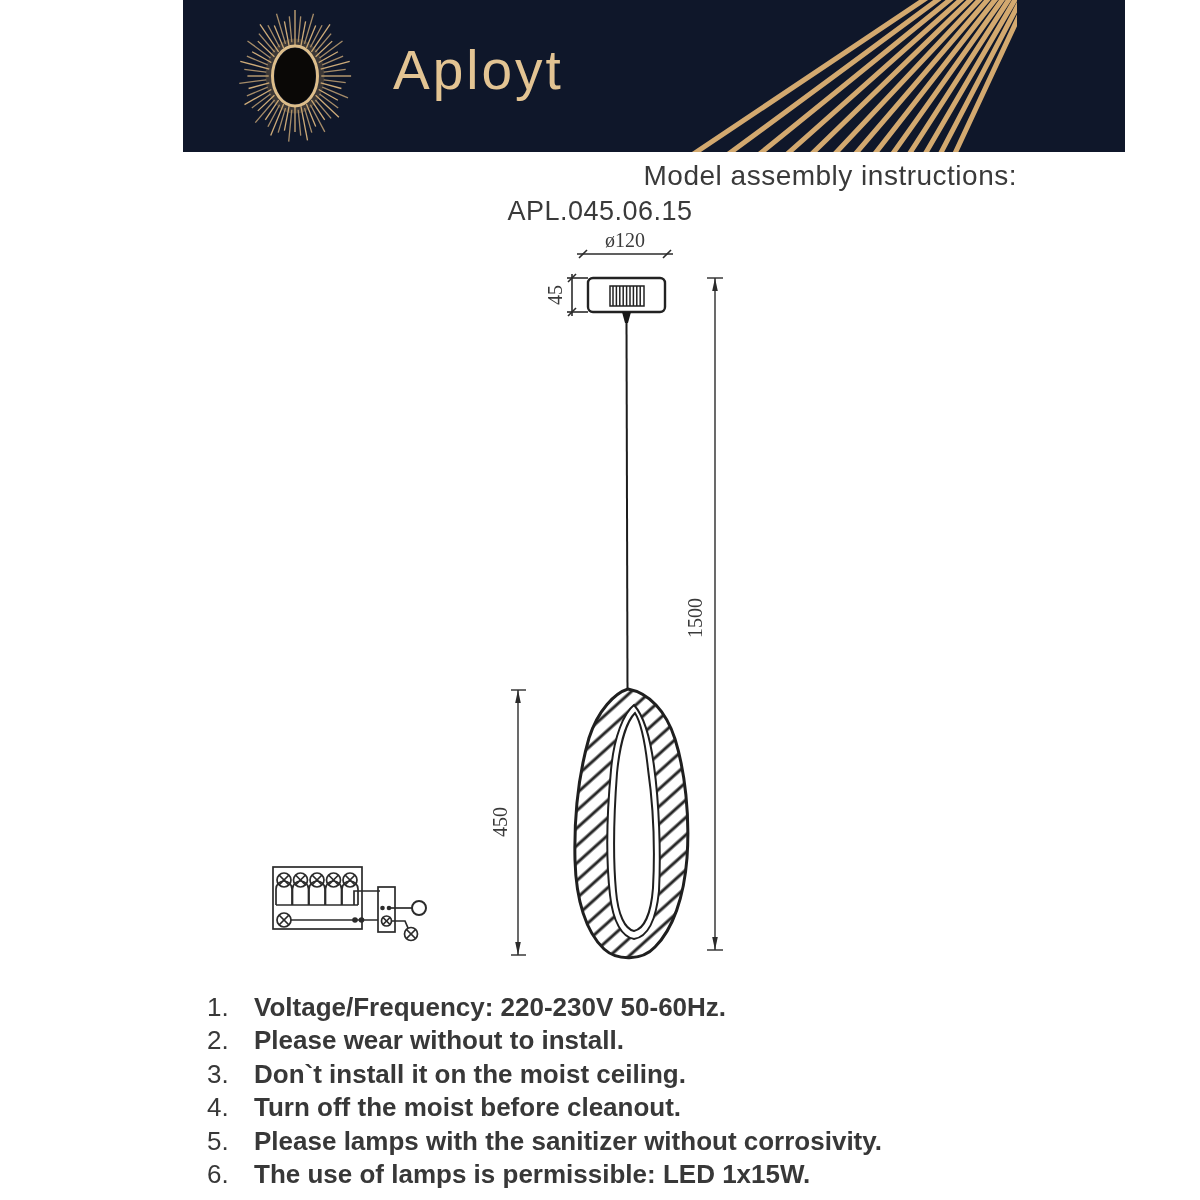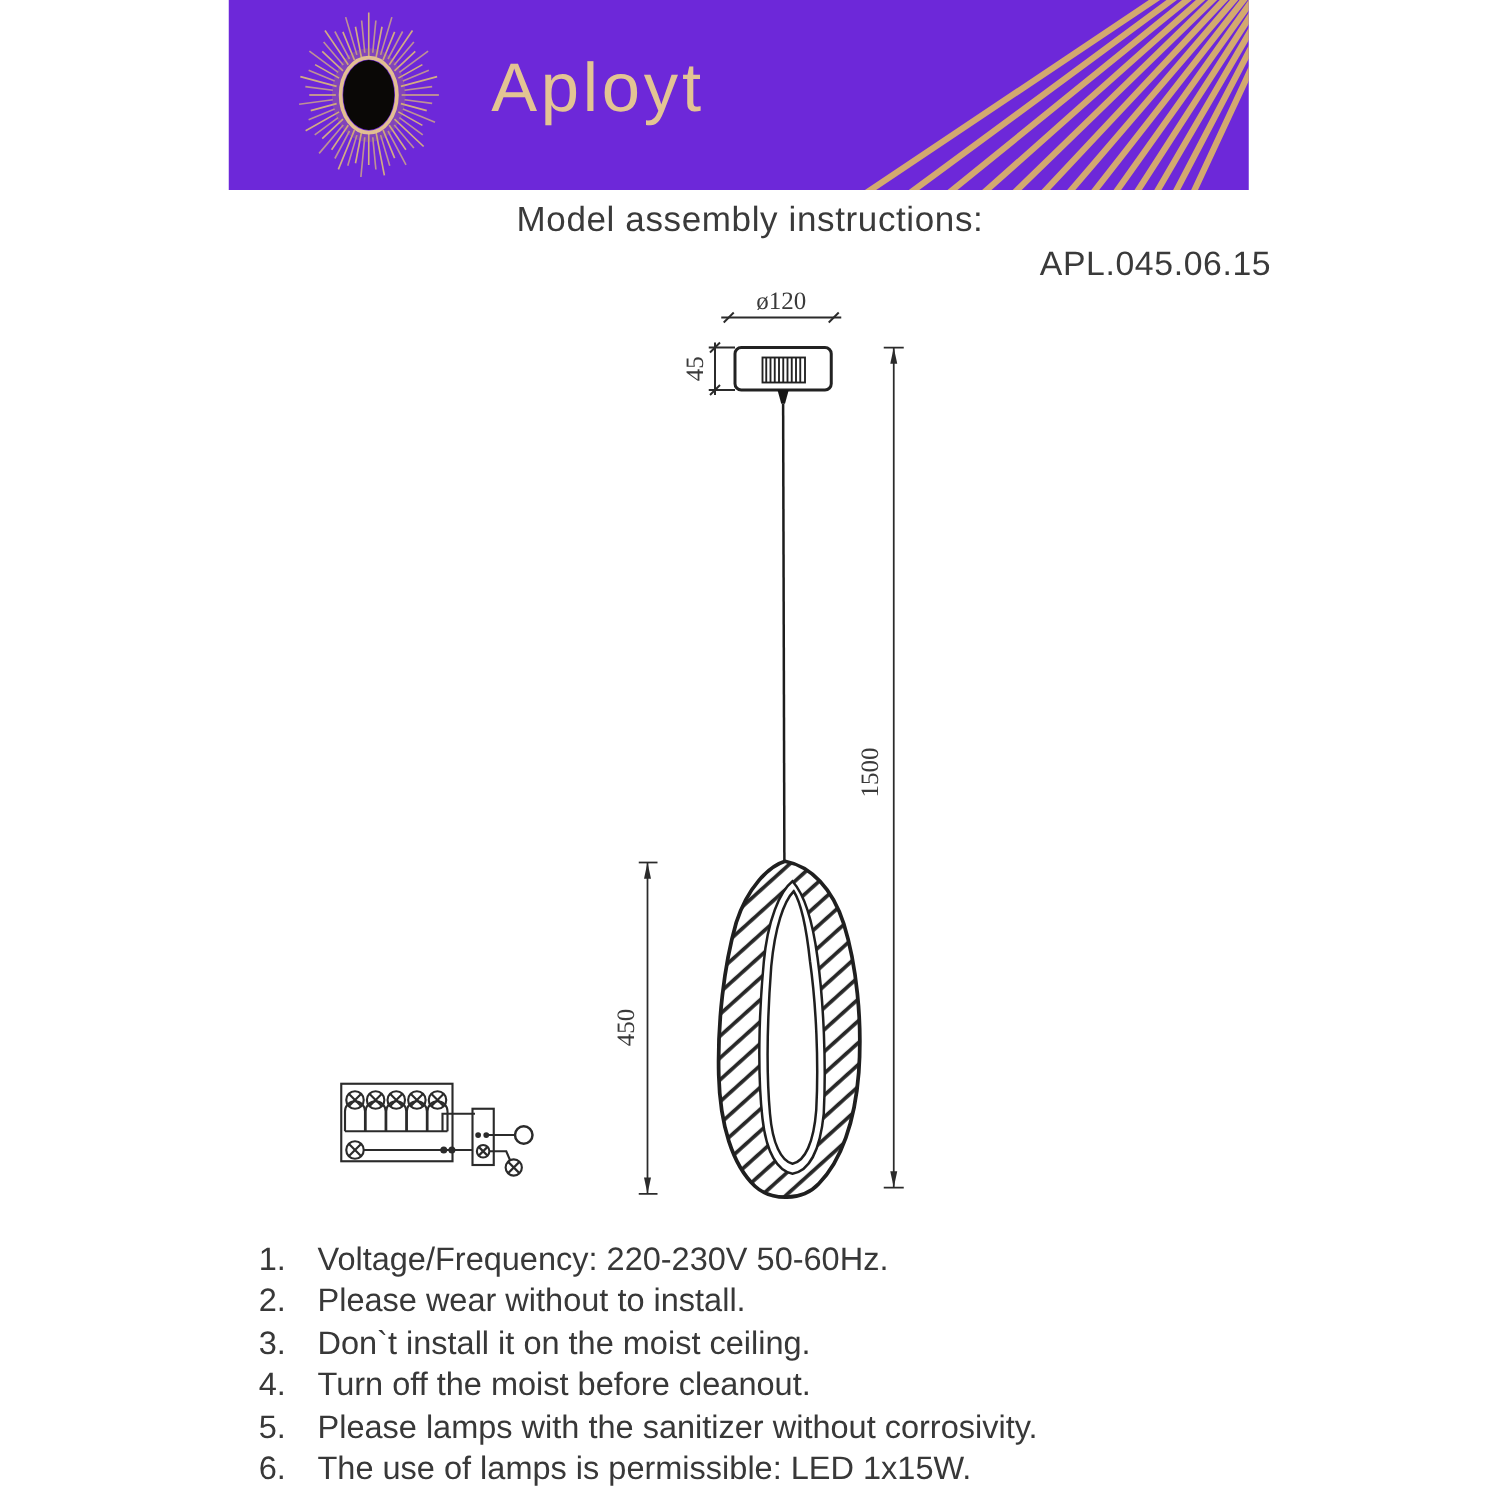--- a/index.html
+++ b/index.html
@@ -1,41 +1,41 @@
 <!DOCTYPE html>
 <html><head>
 <meta charset="utf-8">
 <style>
   html,body{margin:0;padding:0;background:#ffffff;}
   body{width:1200px;height:1200px;font-family:"Liberation Sans",sans-serif;overflow:hidden;}
   .page{position:relative;width:834px;height:1200px;margin:0 auto;background:#fff;}
 
   
-  .banner{position:absolute;left:0;top:0;width:816px;height:152px;background:#6d28d9;overflow:hidden;}
+  .banner{position:absolute;left:0;top:0;width:942px;height:152px;background:#0f172a;overflow:hidden;}
   .banner svg{position:absolute;left:0;top:0;}
   .brand{position:absolute;left:210px;top:38px;font-size:55px;font-weight:400;
          letter-spacing:3px;color:#e3c famille;}
   .brand{color:#e3c493;}
 
   
-  .title-line1{position:absolute;left:0;top:160px;width:834px;text-align:center;
+  .title-line1{position:absolute;left:0;top:160px;width:834px;text-align:right;
                font-size:28px;color:#3a3a3a;letter-spacing:.5px;}
-  .title-line2{position:absolute;left:0;top:196px;width:834px;text-align:right;
+  .title-line2{position:absolute;left:0;top:196px;width:834px;text-align:center;
                font-size:27px;color:#3a3a3a;letter-spacing:.5px;}
 
   
   .drawing{position:absolute;left:0;top:230px;}
   .dimtext{font-family:"Liberation Serif",serif;font-size:20px;fill:#3a3a3a;}
 
   
   .instructions{position:absolute;left:0;top:992px;width:834px;}
   .instr-row{display:flex;align-items:flex-start;padding-left:24px;height:33.4px;
              font-size:26px;color:#383838;}
   .instr-num{width:47px;flex:0 0 47px;}
-  .instr-txt{flex:1;white-space:nowrap;}
+  .instr-txt{flex:1;white-space:nowrap;font-weight:bold;}
 </style>
 </head>
 <body>
 
 <div class="page">
 
   <div class="banner">
     <svg width="834" height="152" viewBox="0 0 834 152">
 
       <g transform="translate(112,76)">

